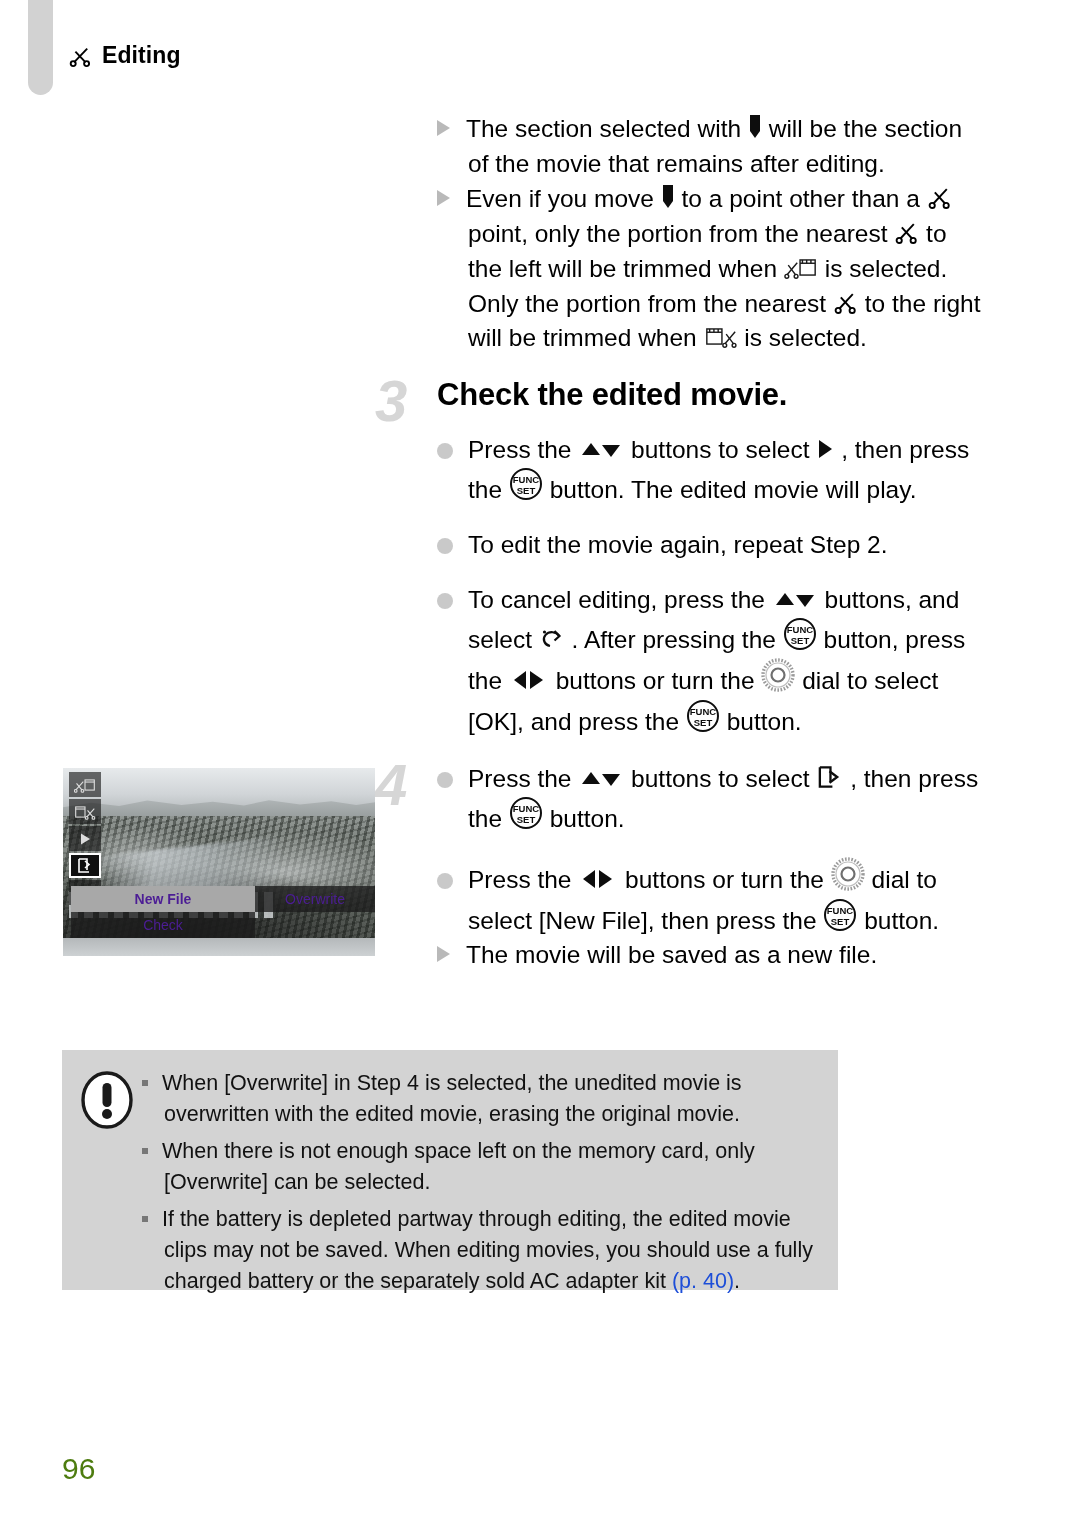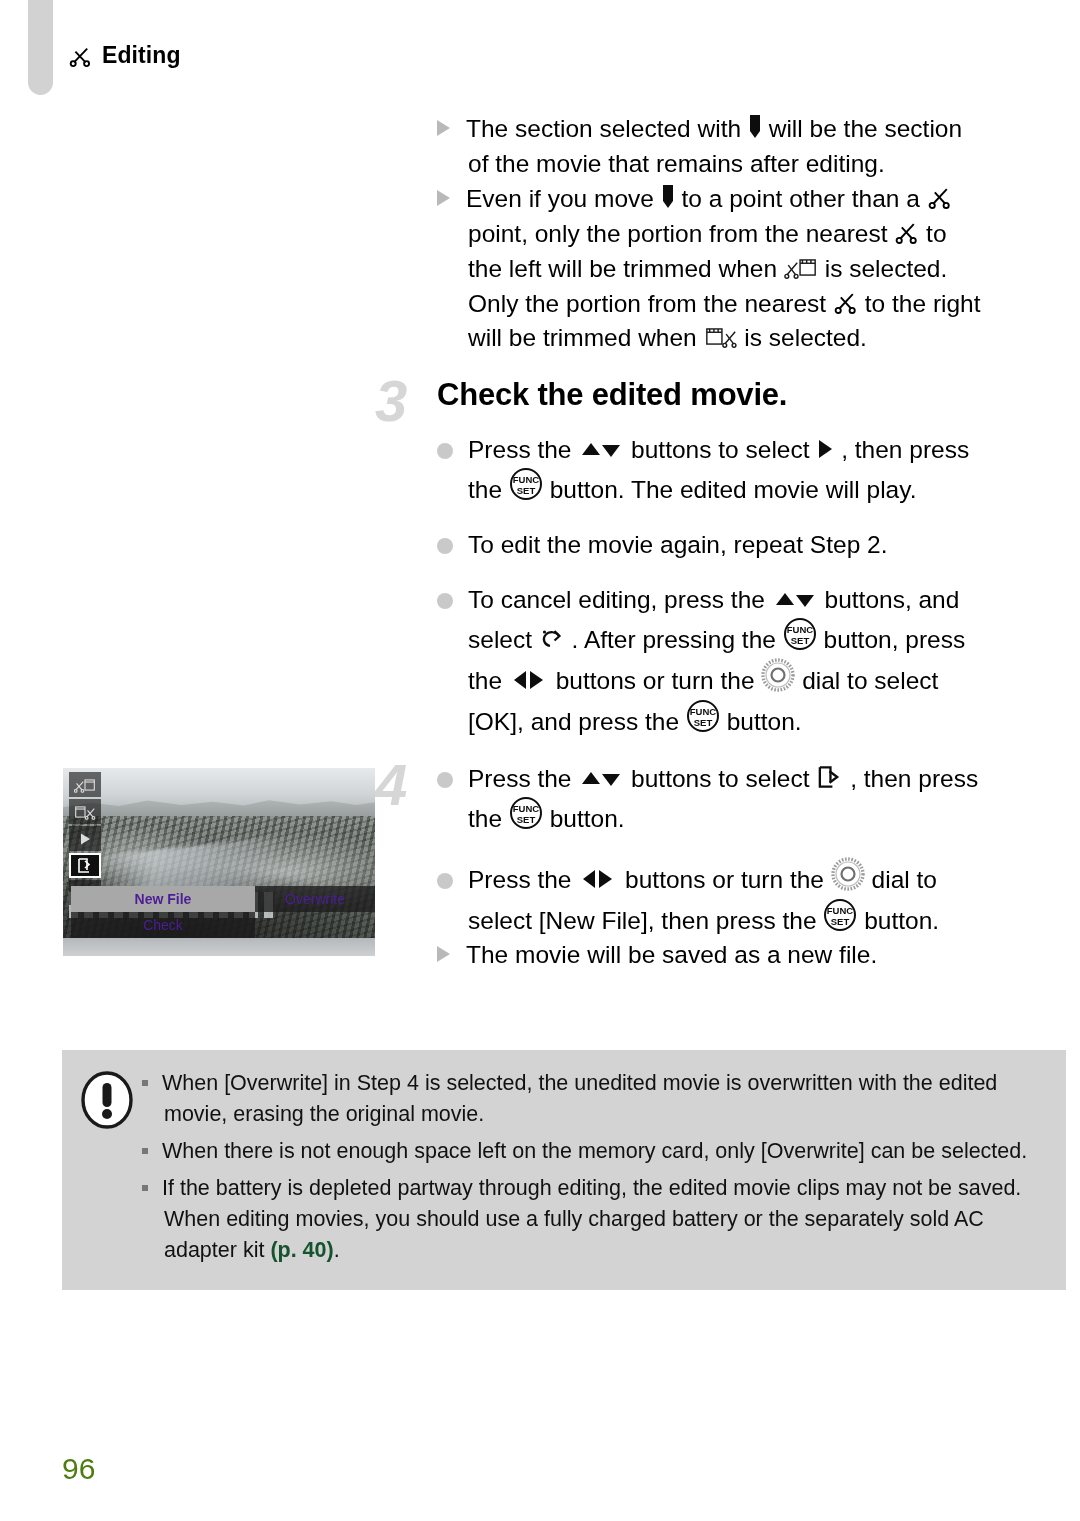--- a/index.html
+++ b/index.html
@@ -121,34 +121,34 @@
   .fig-opt.o-new  { left: 8px;   width: 184px; }
   .fig-opt.o-over { left: 192px; width: 120px; }
   .fig-opt.o-cancel { left: 8px; width: 184px; }
   .fig-strip {
     position: absolute; left: 0; right: 0; bottom: 0; height: 18px;
     background: linear-gradient(#b4b8ba, #cdd1d3);
   }
 
   
   .caution {
-    position: absolute; left: 62px; top: 1050px; width: 1004px; height: 240px;
+    position: absolute; left: 62px; top: 1050px; width: 776px; height: 240px;
     background: #d3d3d3;
   }
   .caution-icon { position: absolute; left: 18px; top: 20px; }
   .caution-list { position: absolute; left: 80px; top: 18px; right: 14px; }
   .c-item {
     font-size: 21.5px; line-height: 31px; color: #111;
     display: block; padding-left: 22px; text-indent: -22px; margin-bottom: 6px;
   }
   .sq-bullet {
     display: inline-block; width: 6px; height: 6px; background: #777;
     vertical-align: 4px; margin-right: 14px;
   }
-  .link { color: #14532d; font-weight: bold; }
+  .link { color: #1d4ed8; }
 
   
   .page-num { position: absolute; left: 62px; top: 1452px; font-size: 30px; color: #4d7c0f; }
 </style>
 </head>
 <body>
 
 <div class="page">
 
   <div class="edge-tab"></div>

